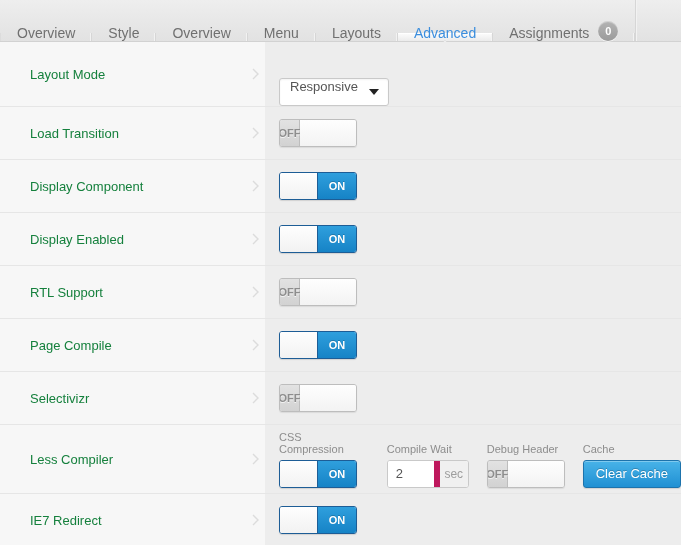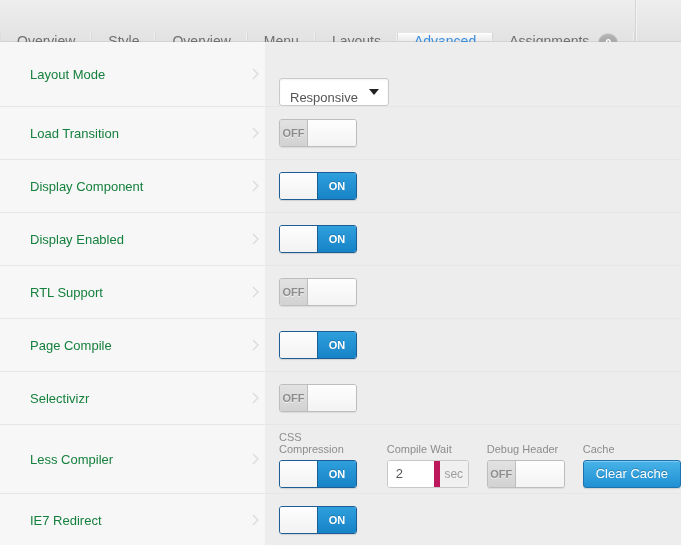--- a/index.html
+++ b/index.html
@@ -21,21 +21,21 @@
     height: 42px;
     background: linear-gradient(to bottom, #eeeeee 0%, #e2e2e2 100%);
     border-bottom: 1px solid #d2d2d2;
     display: flex;
     align-items: stretch;
     box-sizing: border-box;
   }
   .tab {
     position: relative;
     display: flex;
-    align-items: flex-start;
+    align-items: flex-end;
     justify-content: center;
     padding: 0 16px;
     font-size: 14px;
     color: #707070;
     border-right: 1px solid #d6d6d6;
     box-shadow: inset -1px 0 0 #f2f2f2;
     cursor: pointer;
     user-select: none;
     white-space: nowrap;
     box-sizing: border-box;
@@ -179,36 +179,36 @@
     background: linear-gradient(to bottom, #2f9fdd 0%, #1683c6 100%);
     color: #ffffff;
     text-shadow: 0 -1px 0 rgba(0,0,0,.2);
   }
   
   .toggle.off {
     border: 1px solid #bdbdbd;
     box-shadow: 0 1px 1px rgba(0,0,0,.08);
   }
   .toggle.off .label {
-    width: 28px;
+    width: 20px;
     background: linear-gradient(to bottom, #e2e2e2 0%, #d2d2d2 100%);
     color: #8d8d8d;
     text-shadow: 0 1px 0 rgba(255,255,255,.7);
     border-right: 1px solid #bdbdbd;
   }
   .toggle.off .handle {
     flex: 1;
     background: linear-gradient(to bottom, #fefefe 0%, #f3f3f3 100%);
   }
 
   
   .select {
     position: relative;
     display: inline-flex;
-    align-items: flex-end;
+    align-items: flex-start;
     height: 28px;
     min-width: 100px;
     padding: 0 30px 0 10px;
     background: #ffffff;
     border: 1px solid #c9c9c9;
     border-radius: 3px;
     font-size: 13px;
     color: #555555;
     cursor: pointer;
     user-select: none;

